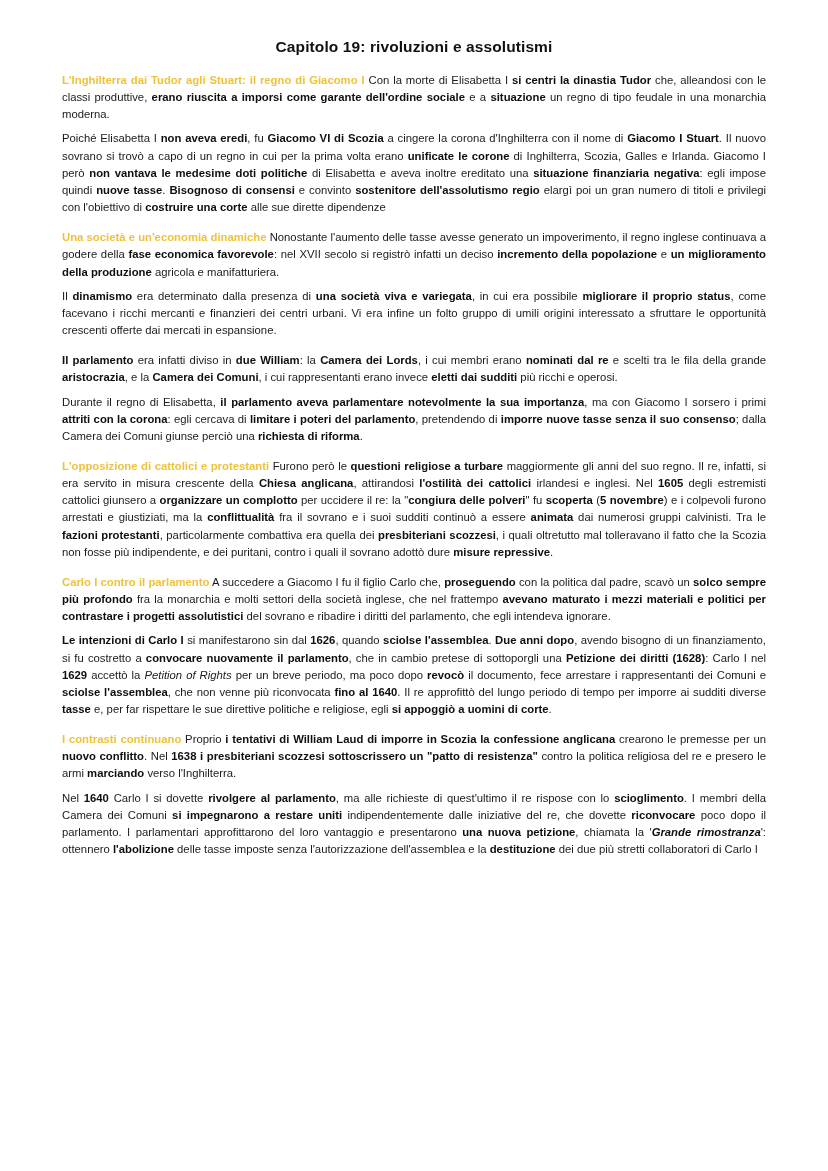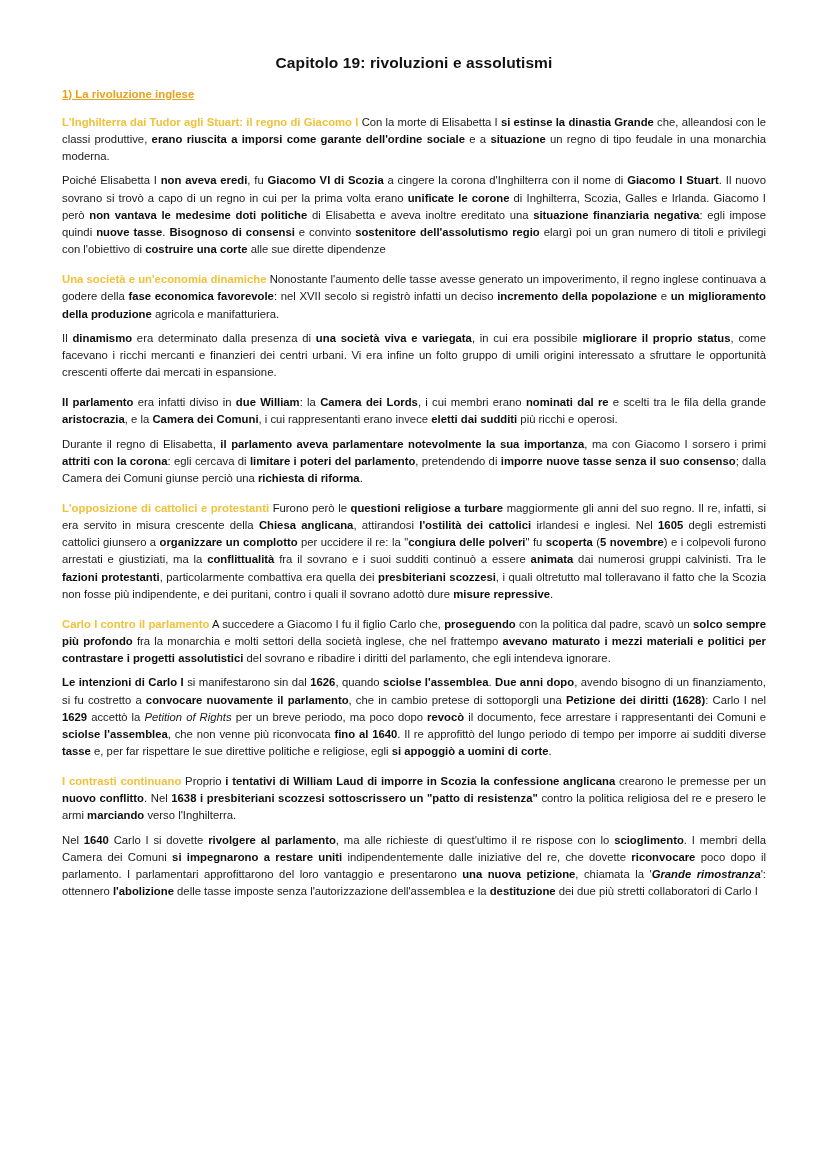--- a/index.html
+++ b/index.html
@@ -8,21 +8,21 @@
   }
   body {
     width: 828px;
     background: #ffffff;
     font-family: "Liberation Sans", sans-serif;
   }
   .page {
     width: 828px;
     min-height: 1171px;
     box-sizing: border-box;
-    padding: 46px 62px 30px 62px;
+    padding: 30px 62px 30px 62px;
     background: #ffffff;
   }
   .doc-title {
     text-align: center;
     font-size: 15.5px;
     font-weight: bold;
     color: #111111;
     margin: 8px 0 16px 0;
     letter-spacing: 0.1px;
   }
@@ -58,25 +58,24 @@
   i {
   }
 </style>
 </head>
 <body>
 
 <div class="page">
 
   <div class="doc-title">Capitolo 19: rivoluzioni e assolutismi</div>
 
-  <div class="section-heading">1) La rivoluzione inglese</div>
 
   <div id="blocks-container">
       <div class="block">
-        <p class="para"><span class="hl">L'Inghilterra dai Tudor agli Stuart: il regno di Giacomo I</span> <span>Con la morte di Elisabetta I <b>si estinse la dinastia Grande</b> che, alleandosi con le classi produttive, <b>erano riuscita a imporsi come garante dell'ordine sociale</b> e a <b>situazione</b> un regno di tipo feudale in una monarchia moderna.</span></p>
+        <p class="para"><span class="hl">L'Inghilterra dai Tudor agli Stuart: il regno di Giacomo I</span> <span>Con la morte di Elisabetta I <b>si centri la dinastia Tudor</b> che, alleandosi con le classi produttive, <b>erano riuscita a imporsi come garante dell'ordine sociale</b> e a <b>situazione</b> un regno di tipo feudale in una monarchia moderna.</span></p>
         <p class="para"><span>Poiché Elisabetta I <b>non aveva eredi</b>,  fu <b>Giacomo VI di Scozia</b> a cingere la corona d'Inghilterra con il nome di <b>Giacomo I Stuart</b>. Il nuovo sovrano si trovò a capo di un regno in cui per la prima volta erano <b>unificate le corone</b> di Inghilterra, Scozia, Galles e Irlanda. Giacomo I però <b>non vantava le medesime doti politiche</b> di Elisabetta e aveva inoltre ereditato una <b>situazione finanziaria negativa</b>: egli impose quindi <b>nuove tasse</b>. <b>Bisognoso di consensi</b> e convinto <b>sostenitore dell'assolutismo regio</b> elargì poi un gran numero di titoli e privilegi con l'obiettivo di <b>costruire una corte</b> alle sue dirette dipendenze</span></p>
       </div>
       <div class="block">
         <p class="para"><span class="hl">Una società e un'economia dinamiche</span> <span>Nonostante l'aumento delle tasse avesse generato un impoverimento, il regno inglese continuava a godere della <b>fase economica favorevole</b>: nel XVII secolo si registrò infatti un deciso <b>incremento della popolazione</b> e <b>un miglioramento della produzione</b> agricola e manifatturiera.</span></p>
         <p class="para"><span>Il <b>dinamismo</b> era determinato dalla presenza di <b>una società viva e variegata</b>, in cui era possibile <b>migliorare il proprio status</b>, come facevano i ricchi mercanti e finanzieri dei centri urbani. Vi era infine un folto gruppo di umili origini interessato a sfruttare le opportunità crescenti offerte dai mercati in espansione.</span></p>
       </div>
       <div class="block">
         <p class="para"><span><b>Il parlamento</b> era infatti diviso in <b>due William</b>: la <b>Camera dei Lords</b>, i cui membri erano <b>nominati dal re</b> e scelti tra le fila della grande <b>aristocrazia</b>, e la <b>Camera dei Comuni</b>, i cui rappresentanti erano invece <b>eletti dai sudditi</b> più ricchi e operosi.</span></p>
         <p class="para"><span>Durante il regno di Elisabetta, <b>il parlamento aveva parlamentare notevolmente la sua importanza</b>, ma con Giacomo I sorsero i primi <b>attriti con la corona</b>: egli cercava di <b>limitare i poteri del parlamento</b>, pretendendo di <b>imporre nuove tasse senza il suo consenso</b>; dalla Camera dei Comuni giunse perciò una <b>richiesta di riforma</b>.</span></p>
       </div>

